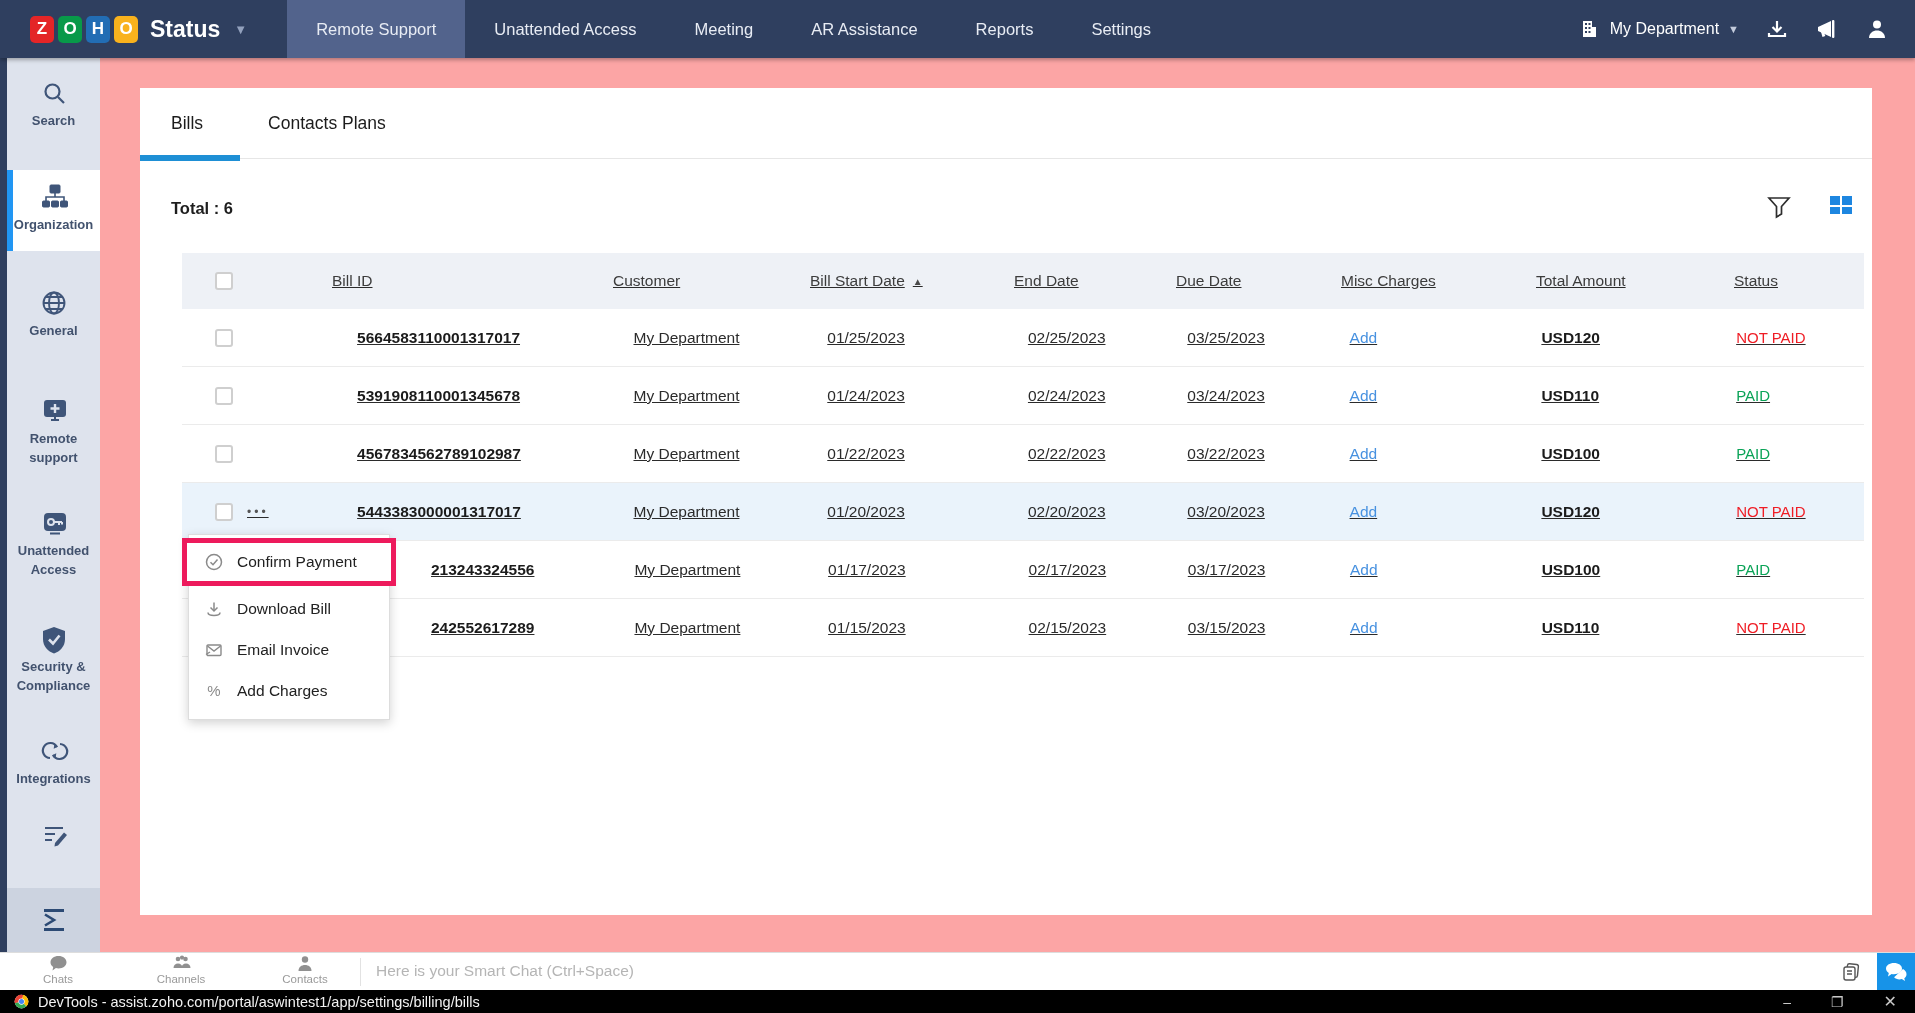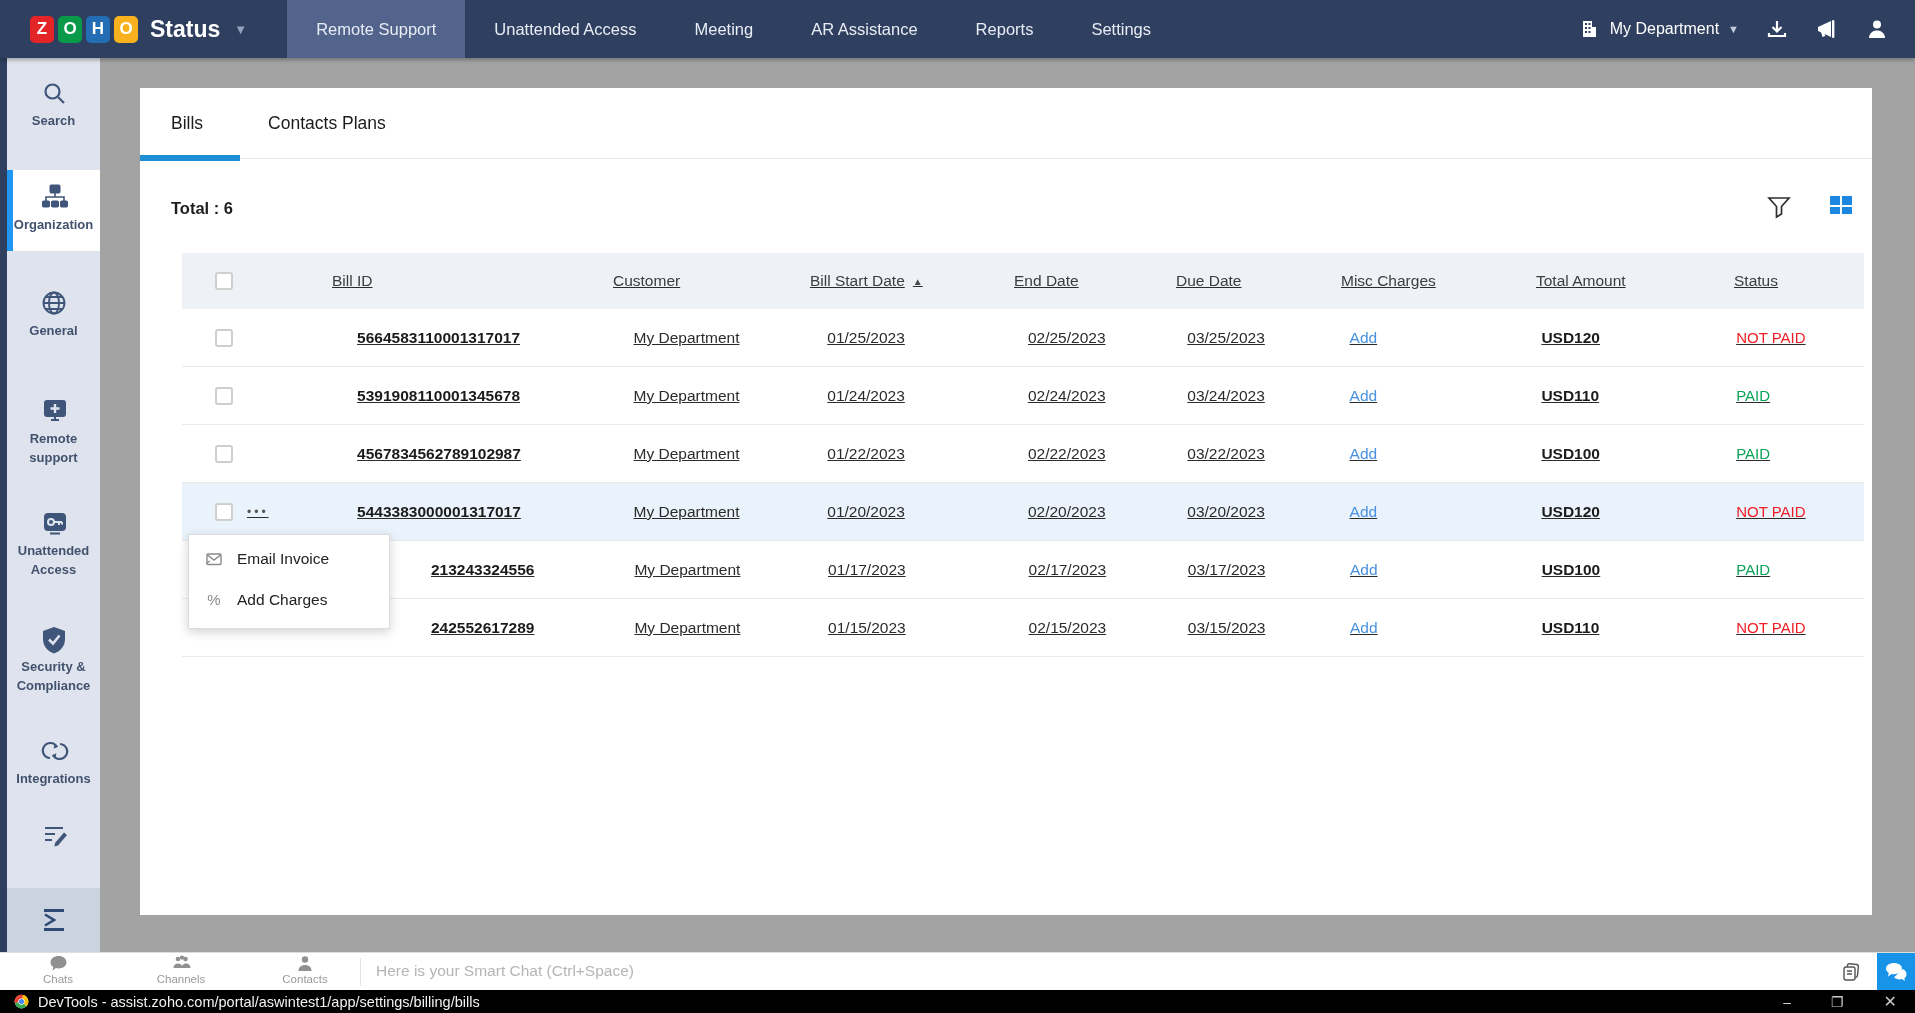--- a/index.html
+++ b/index.html
@@ -31,21 +31,21 @@
   .sidebar::before { content:""; position:absolute; left:0; top:0; width:7px; height:100%; background:#2f3f5f; }
   .sb-item { position:absolute; left:7px; width:93px; text-align:center; color:#42526e;
              font-size:13px; line-height:1.45; cursor:pointer; padding-top:4px;font-weight:bold; }
   .sb-item .ico { display:block; margin:0 auto 6px; width:26px; height:26px; }
   .sb-item.active { background:#fff; padding:14px 0 16px; }
   .sb-item.active::before { content:""; position:absolute; left:0; top:0; width:6px; height:100%; background:#2196f3; }
   .sb-block { position:absolute; left:7px; width:93px; background:#ccd3e0; display:flex;
               align-items:center; justify-content:center; cursor:pointer; }
 
   
-  .main { position:absolute; top:58px; left:100px; right:0; bottom:61px; background:#a3a3a3; }
+  .main { position:absolute; top:58px; left:100px; right:0; bottom:61px; background:#fca5a5; }
   .card { position:absolute; left:40px; top:30px; width:1732px; height:827px; background:#fff; }
   .tabs { position:relative; height:71px; border-bottom:1px solid #e6e6e6; display:flex; align-items:center; }
   .tab { font-size:17.5px; color:#1c1c1c; cursor:pointer; }
   .tab-bills { margin-left:31px; }
   .tab-plans { margin-left:65px; }
   .tab-underline { position:absolute; left:0; bottom:-3px; width:100px; height:6px; background:#1e8fd5; }
 
   .toolbar { position:relative; height:94px; }
   .total { position:absolute; left:31px; top:40px; font-size:16.5px; font-weight:bold; color:#1e1e1e; }
   .funnel-btn { position:absolute; left:1624px; top:32px; width:34px; height:34px; cursor:pointer; }
@@ -393,20 +393,39 @@
           <div class="c6">03/15/2023</div>
           <div class="c7"><span class="add-link">Add</span></div>
           <div class="c8 amount">USD110</div>
           <div class="c9"><span class="status" data-status="NOT PAID">NOT PAID</span></div>
         </div>
       </div>
     </div>
   </div>
 
   <div class="ctx">
+    <div class="ctx-item hl-box">
+      <span class="mi">
+        <svg width="18" height="18" viewBox="0 0 18 18" fill="none" stroke="#8a8a8a" stroke-width="1.5">
+            <circle cx="9" cy="9" r="7.5"></circle>
+            <path d="M5.5 9.2 L8 11.7 L12.5 6.5"></path>
+          </svg>
+      </span>
+      <span>Confirm Payment</span>
+    </div>
+    <div class="ctx-item">
+      <span class="mi">
+        <svg width="18" height="18" viewBox="0 0 18 18" fill="none" stroke="#8a8a8a" stroke-width="1.5">
+            <path d="M9 2.5 v8"></path>
+            <path d="M5.5 7.5 L9 11 L12.5 7.5"></path>
+            <path d="M3 12.5 c0 2.5 2 3 6 3 s6 -0.5 6 -3"></path>
+          </svg>
+      </span>
+      <span>Download Bill</span>
+    </div>
     <div class="ctx-item">
       <span class="mi">
         <svg width="18" height="18" viewBox="0 0 18 18" fill="none" stroke="#8a8a8a" stroke-width="1.4">
             <rect x="2" y="4" width="14" height="10.5" rx="1"></rect>
             <path d="M2.5 5 L9 10 L15.5 5"></path>
             <path d="M1 13.5 L5 11"></path>
           </svg>
       </span>
       <span>Email Invoice</span>
     </div>

